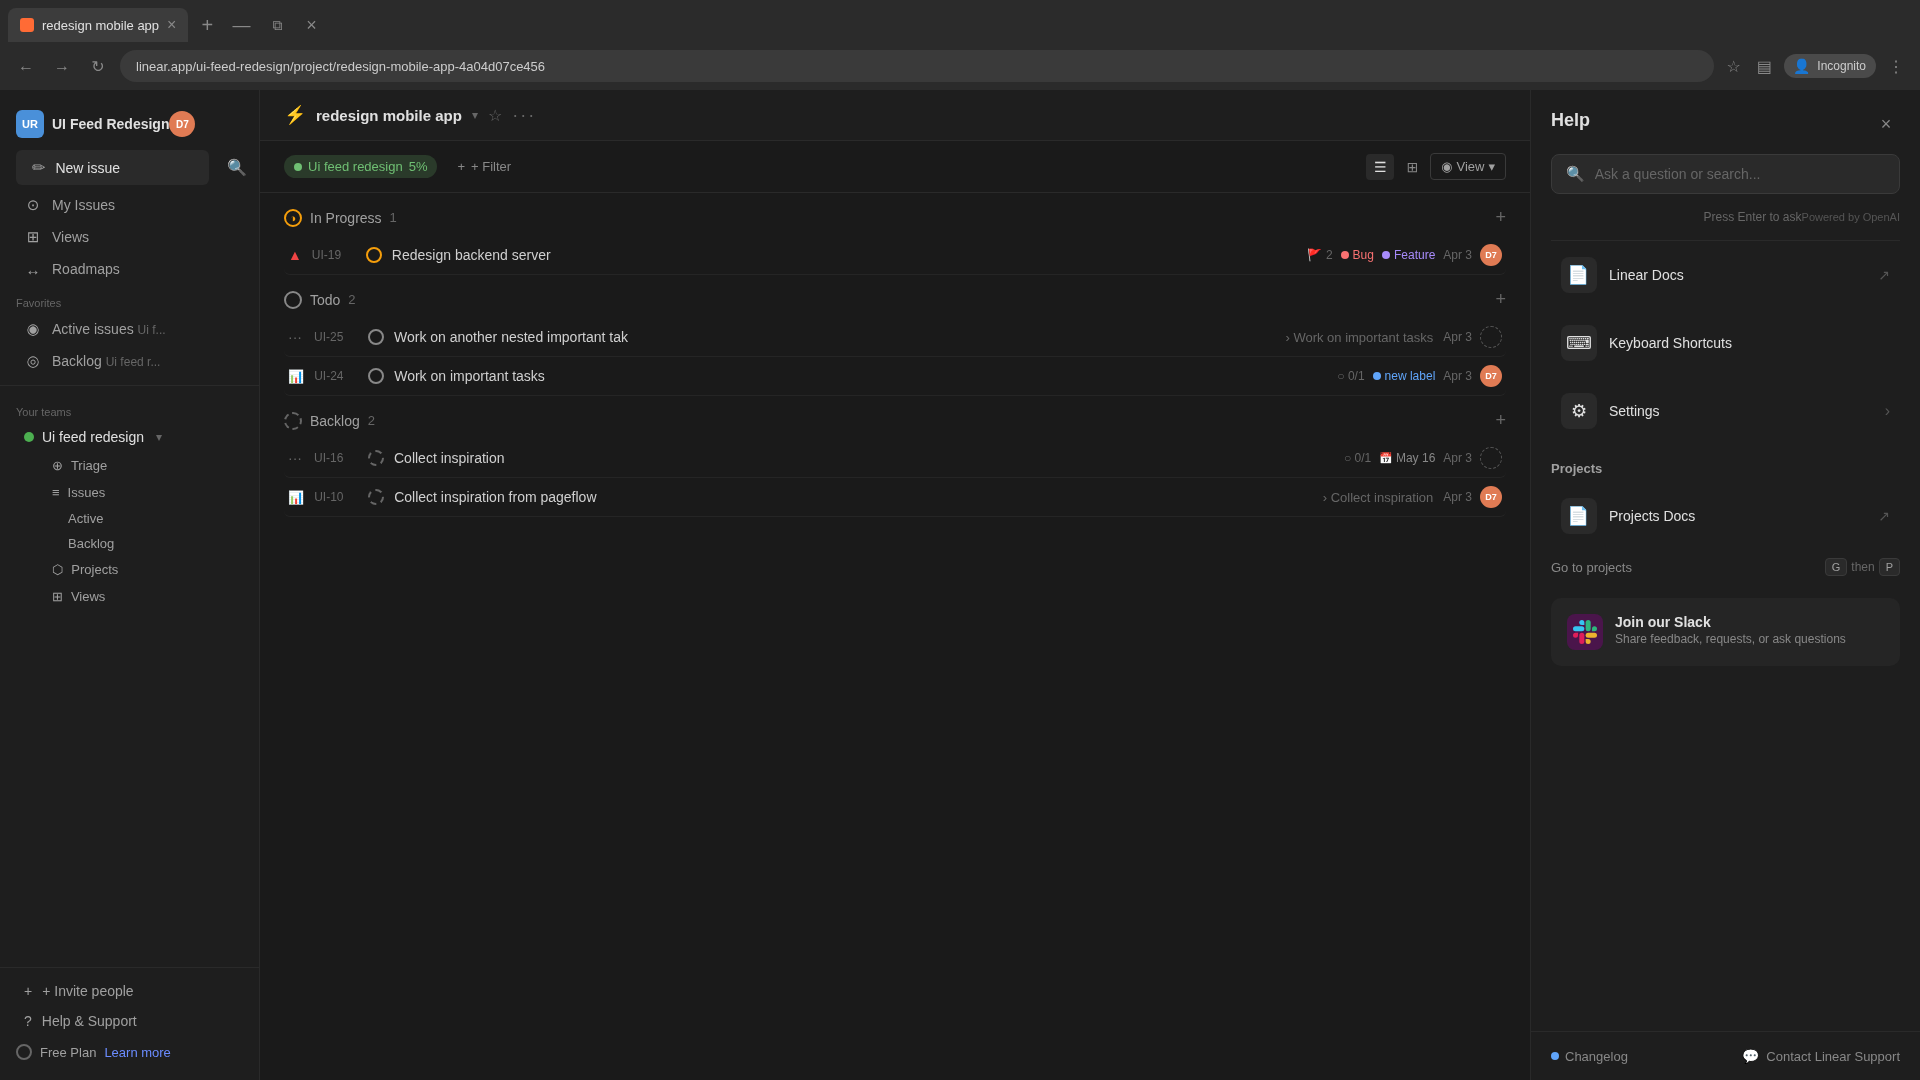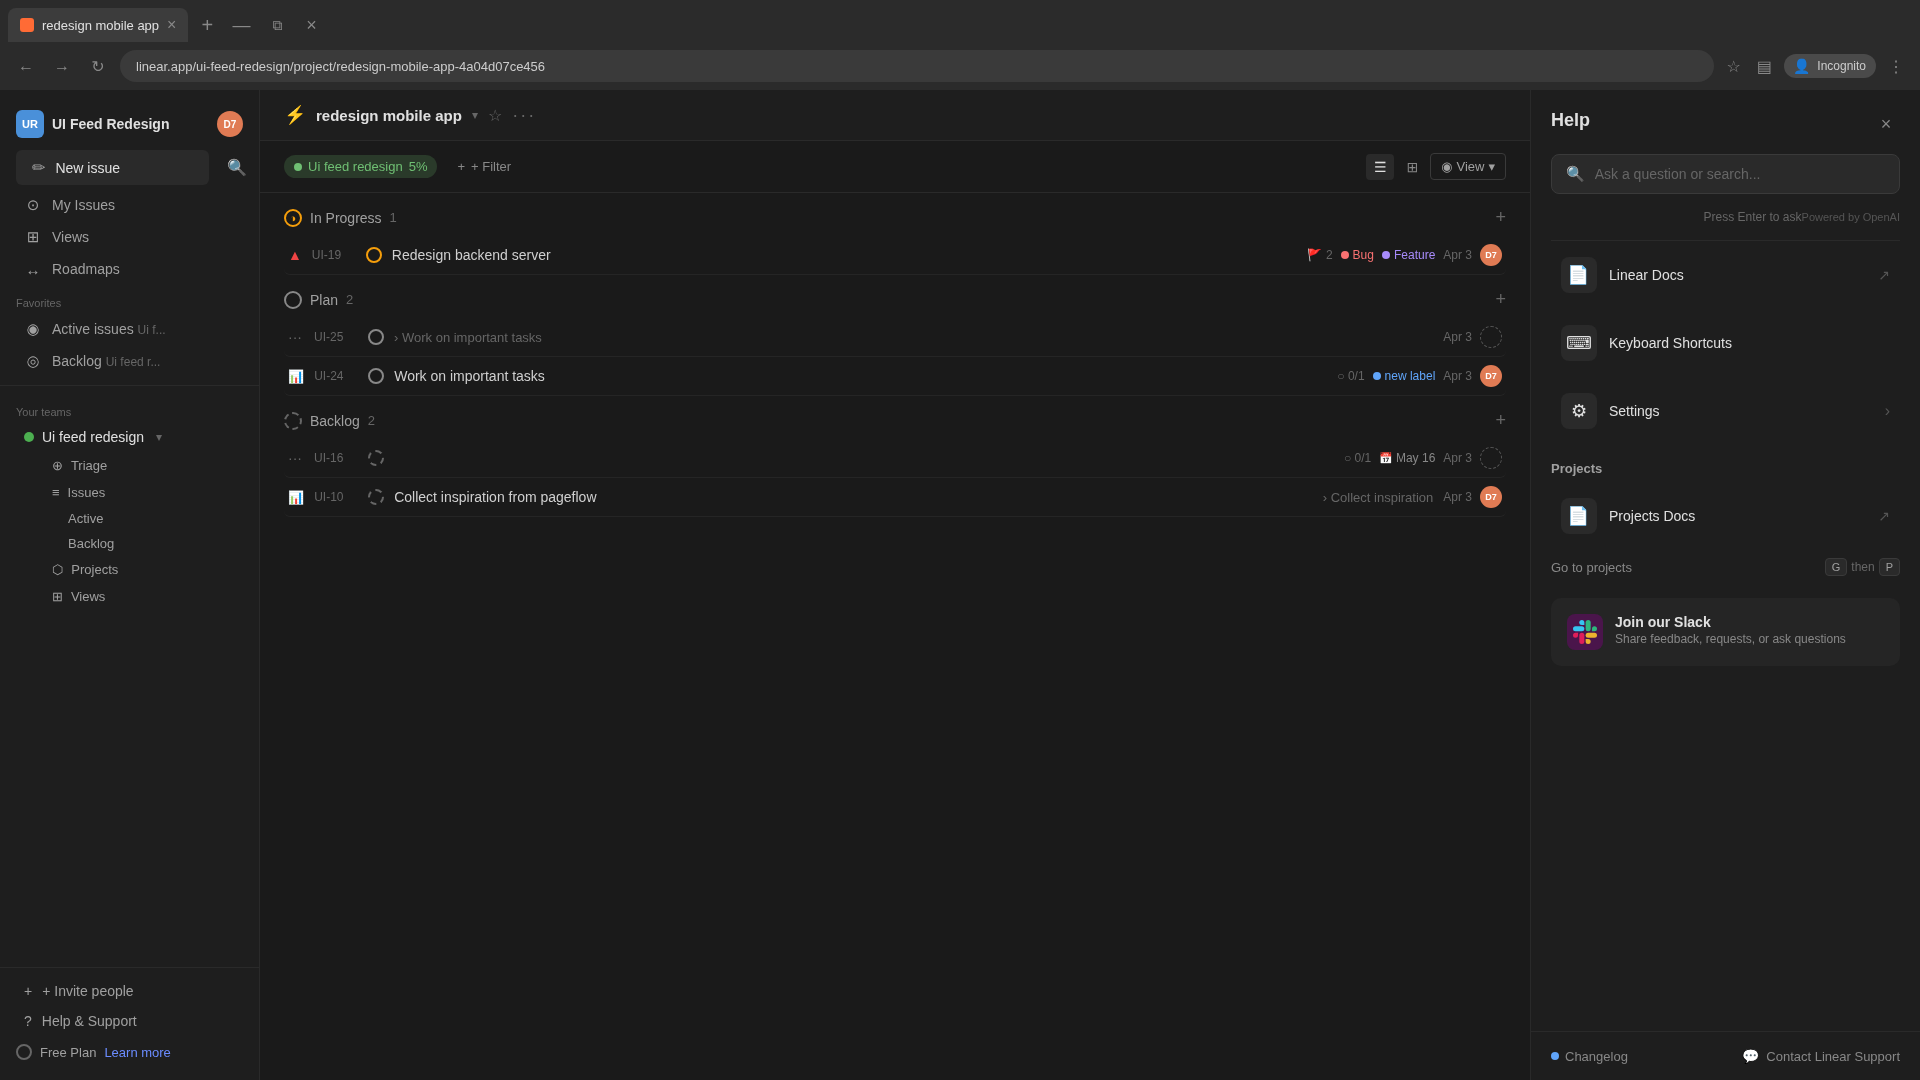--- a/index.html
+++ b/index.html
@@ -129,21 +129,21 @@
       background: #1e1e1e;
       display: flex;
       flex-direction: column;
       padding: 12px 0;
       flex-shrink: 0;
       border-right: 1px solid #2a2a2a;
     }
     .sidebar-header {
       display: flex;
       align-items: center;
-      justify-content: space-between;
+      justify-content: flex-start;
       padding: 8px 16px 12px;
     }
     .workspace-name {
       display: flex;
       align-items: center;
       gap: 8px;
       font-size: 14px;
       font-weight: 600;
       color: #e0e0e0;
     }
@@ -942,29 +942,30 @@
           <span class="tag-feature">
             <span class="tag-dot" style="background:#a78bfa;"></span>Feature
           </span>
           <span class="issue-date">Apr 3</span>
           <div class="issue-avatar">D7</div>
         </div>
       </div>
 
       <div class="group-header">
         <div class="group-status-icon status-todo"></div>
-        <span>Plan</span>
+        <span>Todo</span>
         <span class="group-count">2</span>
         <span class="group-add">+</span>
       </div>
 
       <div class="issue-row">
         <span style="font-size:14px;color:#666;min-width:16px;">···</span>
         <span class="issue-id">UI-25</span>
         <div class="issue-status-dot issue-status-todo"></div>
+        <span class="issue-title">Work on another nested important tak</span>
         <span class="issue-sub">› Work on important tasks</span>
         <div class="issue-meta">
           <span class="issue-date">Apr 3</span>
           <div class="issue-avatar-empty"></div>
         </div>
       </div>
 
       <div class="issue-row">
         <span style="font-size:13px;color:#666;min-width:16px;">📊</span>
         <span class="issue-id">UI-24</span>
@@ -984,20 +985,21 @@
         <div class="group-status-icon status-backlog"></div>
         <span>Backlog</span>
         <span class="group-count">2</span>
         <span class="group-add">+</span>
       </div>
 
       <div class="issue-row">
         <span style="font-size:14px;color:#666;min-width:16px;">···</span>
         <span class="issue-id">UI-16</span>
         <div style="width:16px;height:16px;border:2px dashed #666;border-radius:50%;flex-shrink:0;"></div>
+        <span class="issue-title">Collect inspiration</span>
         <div class="issue-meta">
           <span class="progress-badge">○ 0/1</span>
           <span class="due-date">
             <span class="cal-icon">📅</span>May 16
           </span>
           <span class="issue-date">Apr 3</span>
           <div class="issue-avatar-empty"></div>
         </div>
       </div>
 

